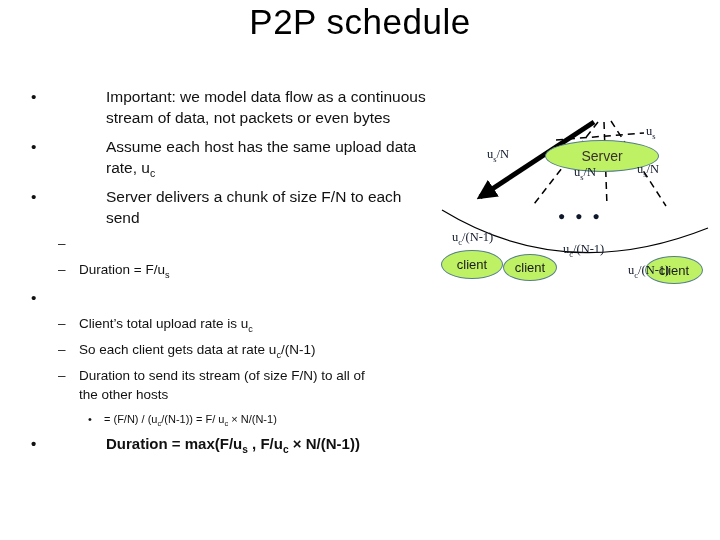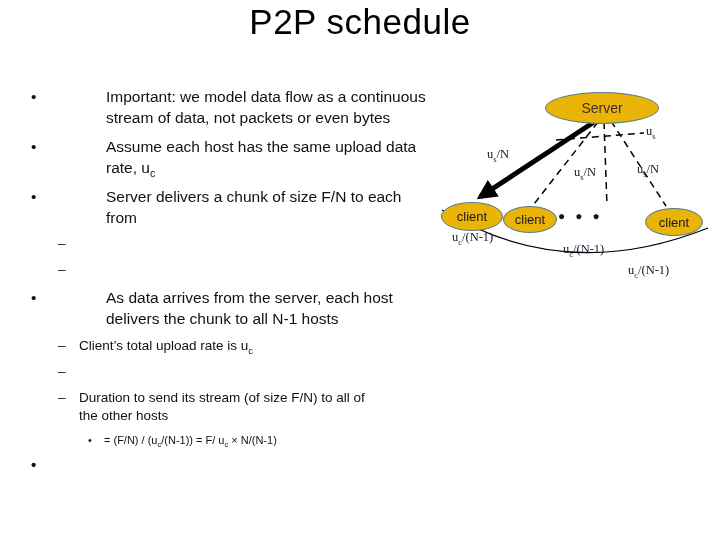--- a/index.html
+++ b/index.html
@@ -26,23 +26,23 @@
   .l3 { font-size:11px; line-height:1.35; margin:2px 0 7px 60px; }
   .l3 .marker { width:16px; }
   .b5 { font-size:15px; font-weight:bold; margin-top:6px; }
   sub { font-size:68%; line-height:0; }
 
   
   .diagram { position:absolute; inset:0; pointer-events:none; }
   .dg-svg { position:absolute; left:0; top:0; }
   .node {
     position:absolute; border-radius:50%;
-    background:#eab308; border:1px solid #567f8b;
+    background:#bef264; border:1px solid #567f8b;
     display:flex; align-items:center; justify-content:center;
-    font-size:13px; color:#1a1a1a;
+    font-size:13px; color:#1a1a1a;margin-top:48px;
   }
   .node.server { left:545px; top:92px; width:112px; height:30px; font-size:14px; color:#3c2f2f; }
   .node.c1 { left:441px; top:202px; width:60px; height:27px; }
   .node.c2 { left:503px; top:206px; width:52px; height:25px; }
   .node.c3 { left:645px; top:208px; width:56px; height:26px; }
   .dlabel { position:absolute; font-size:12.5px; color:#0f172a; white-space:nowrap;font-family:Liberation Serif, serif; }
   .lab-us   { left:646px; top:124px; }
   .lab-usn1 { left:487px; top:147px; }
   .lab-usn2 { left:574px; top:165px; }
   .lab-usn3 { left:637px; top:162px; }
@@ -65,57 +65,59 @@
       <span class="text">Important: we model data flow as a continuous stream of data, not packets or even bytes</span>
     </div>
 
     <div class="row l1">
       <span class="marker">•</span>
       <span class="text">Assume each host has the same upload data rate, u<sub>c</sub></span>
     </div>
 
     <div class="row l1">
       <span class="marker">•</span>
-      <span class="text">Server delivers a chunk of size F/N to each from</span>
+      <span class="text">Server delivers a chunk of size F/N to each send</span>
     </div>
 
     <div class="row l2">
       <span class="marker">–</span>
     </div>
 
     <div class="row l2">
       <span class="marker">–</span>
+      <span class="text">Duration = F/u<sub>s</sub></span>
     </div>
 
     <div class="row l1">
       <span class="marker">•</span>
-      <span class="text">As data arrives from the server, each host delivers the chunk to all N-1 hosts</span>
     </div>
 
     <div class="row l2">
       <span class="marker">–</span>
       <span class="text">Client’s total upload rate is u<sub>c</sub></span>
     </div>
 
     <div class="row l2">
       <span class="marker">–</span>
+      <span class="text">So each client gets data at rate u<sub>c</sub>/(N-1)</span>
     </div>
 
     <div class="row l2">
       <span class="marker">–</span>
       <span class="text">Duration to send its stream (of size F/N) to all of the other hosts</span>
     </div>
 
     <div class="row l3">
       <span class="marker">•</span>
       <span class="text">= (F/N) / (u<sub>c</sub>/(N-1)) = F/ u<sub>c</sub> × N/(N-1)</span>
     </div>
 
     <div class="row l1 b5">
       <span class="marker">•</span>
+      <span class="text">Duration = max(F/u<sub>s</sub> , F/u<sub>c</sub> × N/(N-1))</span>
     </div>
 
   </div>
 
   <div class="diagram">
 
     <svg class="dg-svg" width="720" height="540" viewBox="0 0 720 540">
       <defs>
         <marker id="arrowhead" viewBox="0 0 10 10" refX="8" refY="5" markerWidth="4" markerHeight="4" orient="auto-start-reverse">
           <path d="M0,0 L10,5 L0,10 z" fill="#000"></path>

